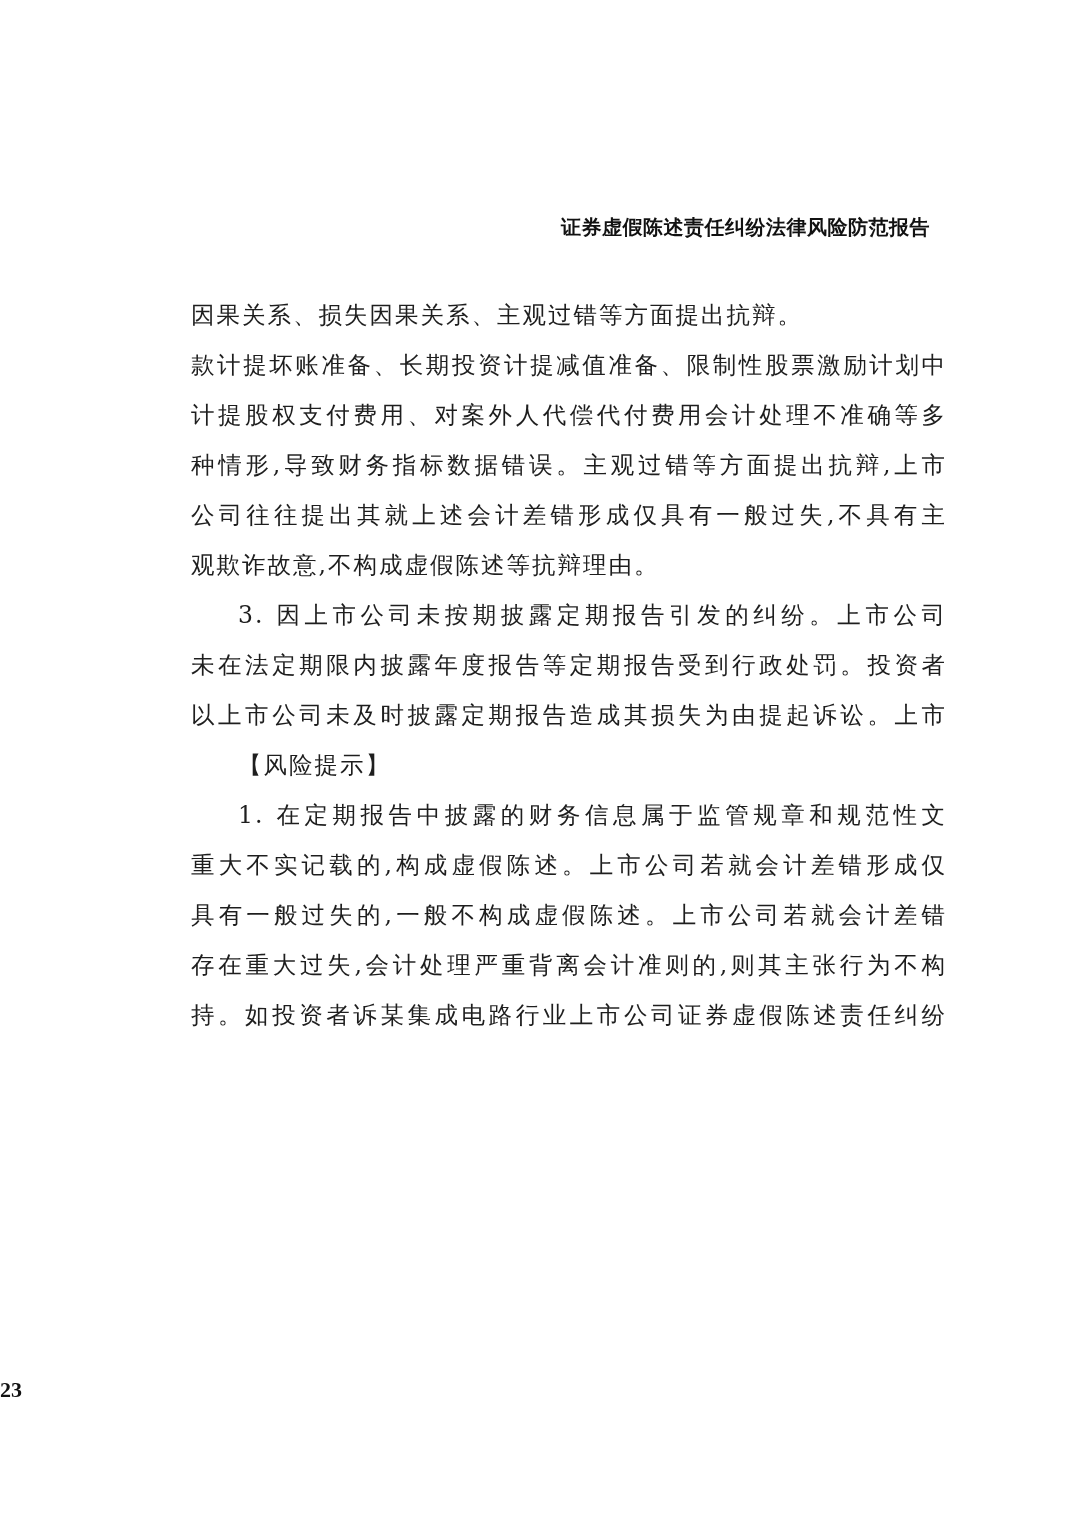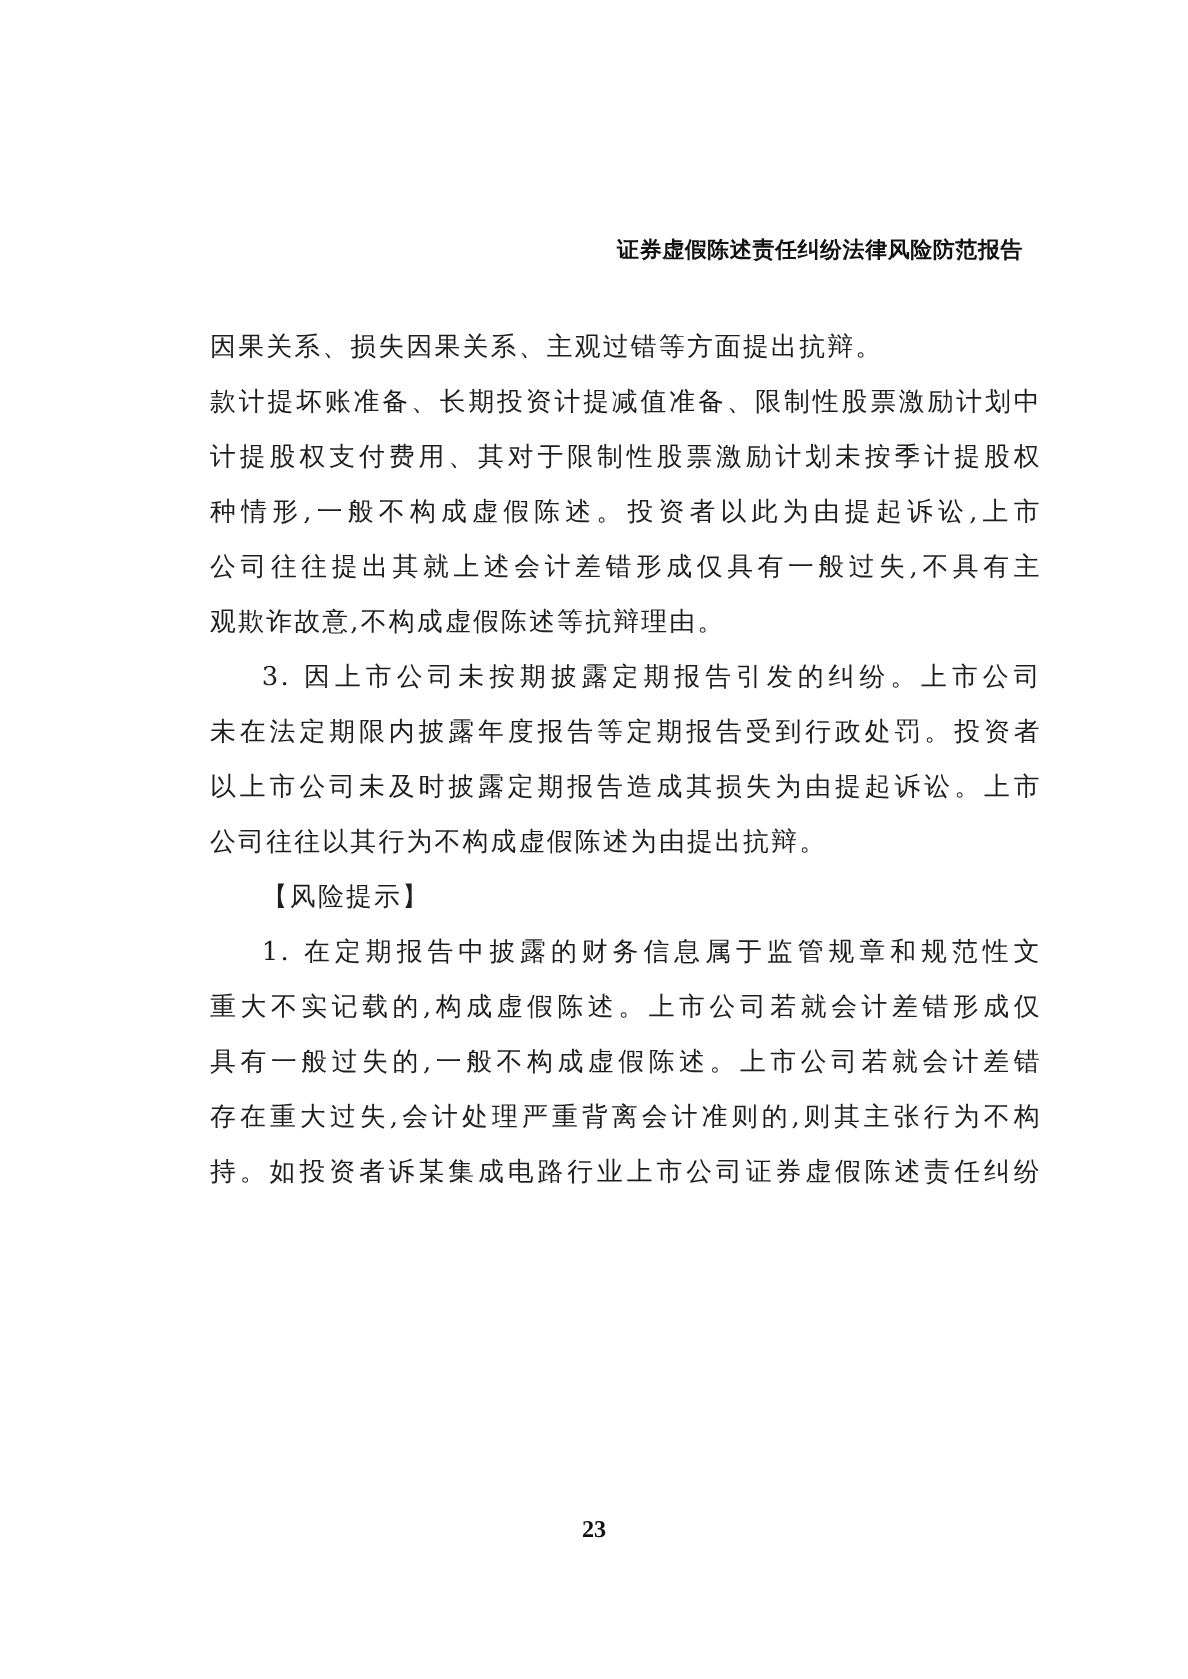--- a/index.html
+++ b/index.html
@@ -45,43 +45,42 @@
       text-align-last: left;
     }
     .line.indent {
       padding-left: 47px;
     }
     .page-number {
       position: absolute;
       top: 1377px;
       left: 0;
       width: 1080px;
-      text-align: center;
+      text-align: left;
       font-family: "Liberation Serif", serif;
       font-weight: bold;
       font-size: 22px;
       color: #111;
     }
   </style>
 </head>
 <body>
 
 <div class="running-header">证券虚假陈述责任纠纷法律风险防范报告</div>
 
 <div class="body-text">
   <div class="line last">因果关系、损失因果关系、主观过错等方面提出抗辩。</div>
   <div class="line">款计提坏账准备、长期投资计提减值准备、限制性股票激励计划中</div>
-  <div class="line">计提股权支付费用、其对于限制性股票激励计划未按季计提股权</div>
-  <div class="line">种情形,一般不构成虚假陈述。投资者以此为由提起诉讼,上市</div>
+  <div class="line">计提股权支付费用、对案外人代偿代付费用会计处理不准确等多</div>
+  <div class="line">种情形,导致财务指标数据错误。主观过错等方面提出抗辩,上市</div>
   <div class="line">公司往往提出其就上述会计差错形成仅具有一般过失,不具有主</div>
   <div class="line last">观欺诈故意,不构成虚假陈述等抗辩理由。</div>
   <div class="line indent">3. 因上市公司未按期披露定期报告引发的纠纷。上市公司</div>
   <div class="line">未在法定期限内披露年度报告等定期报告受到行政处罚。投资者</div>
   <div class="line">以上市公司未及时披露定期报告造成其损失为由提起诉讼。上市</div>
-  <div class="line last">公司往往以其行为不构成虚假陈述为由提出抗辩。</div>
   <div class="line indent last">【风险提示】</div>
   <div class="line indent">1. 在定期报告中披露的财务信息属于监管规章和规范性文</div>
   <div class="line">重大不实记载的,构成虚假陈述。上市公司若就会计差错形成仅</div>
   <div class="line">具有一般过失的,一般不构成虚假陈述。上市公司若就会计差错</div>
   <div class="line">存在重大过失,会计处理严重背离会计准则的,则其主张行为不构</div>
   <div class="line">持。如投资者诉某集成电路行业上市公司证券虚假陈述责任纠纷</div>
 </div>
 
 <div class="page-number">23</div>
 

